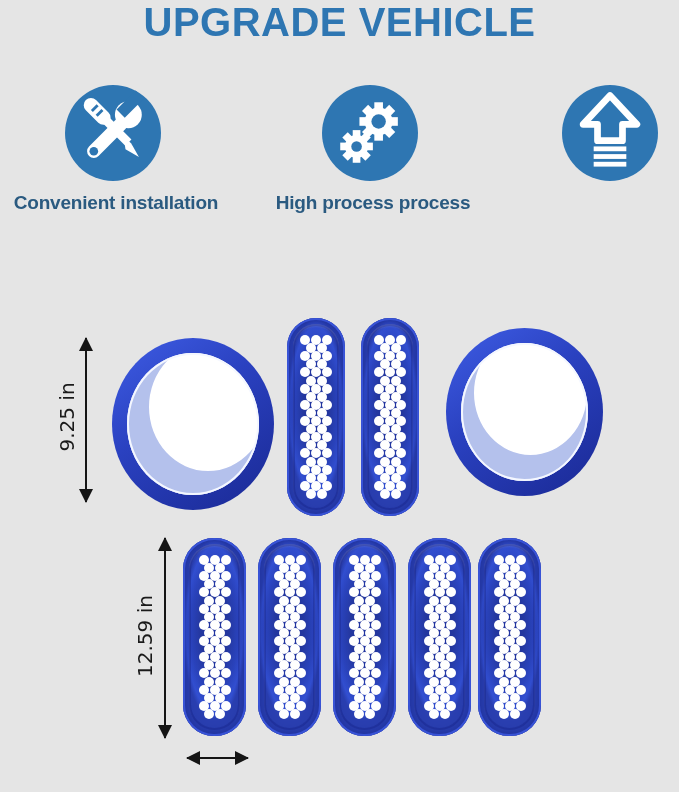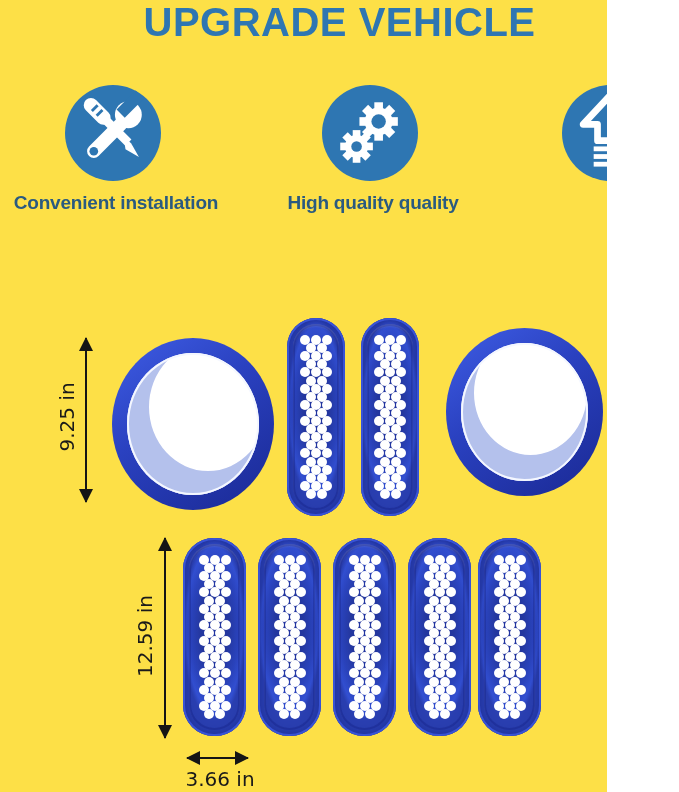--- a/index.html
+++ b/index.html
@@ -1,16 +1,16 @@
 <!DOCTYPE html>
 <html style="--accent: #2e76b2; --label: #2a5a80; --bevel: #b4c1ec; --dim: #151515;"><head>
 <meta charset="utf-8">
 <style>
   html,body{margin:0;padding:0;background:#fff;}
-  #canvas{position:relative;width:607px;height:792px;background:#fde047;overflow:hidden;
+  #canvas{position:relative;width:679px;height:792px;background:#e5e5e5;overflow:hidden;
           font-family:"Liberation Sans",sans-serif;}
 
   
   .title{position:absolute;left:0;top:0;width:679px;text-align:center;
          font-size:40px;font-weight:700;letter-spacing:.5px;color:var(--accent,#2e76b2);}
 
   
   .feat-circle{position:absolute;width:96px;height:96px;border-radius:50%;
                background:var(--accent,#2e76b2);}
   .feat-circle svg{position:absolute;inset:0;width:100%;height:100%;}
@@ -92,21 +92,21 @@
         <rect x="-4" y="-17" width="8" height="10" transform="rotate(135)"></rect>
         <rect x="-4" y="-17" width="8" height="10" transform="rotate(180)"></rect>
         <rect x="-4" y="-17" width="8" height="10" transform="rotate(225)"></rect>
         <rect x="-4" y="-17" width="8" height="10" transform="rotate(270)"></rect>
         <rect x="-4" y="-17" width="8" height="10" transform="rotate(315)"></rect>
         <circle r="12"></circle>
           <circle r="5.5" fill="#2e76b2"></circle>
       </g>
     </svg>
   </div>
-  <div class="feat-label" style="left:263px;width:220px;">High quality quality</div>
+  <div class="feat-label" style="left:263px;width:220px;">High process process</div>
 
   <div class="feat-circle" style="left:562px;top:85px;">
     <svg viewBox="0 0 100 100">
       <path d="M50 11 L78 41 L63 41 L63 58 L37 58 L37 41 L22 41 Z" fill="none" stroke="#fff" stroke-width="7" stroke-linejoin="round"></path>
       <rect x="33" y="64" width="34" height="5" fill="#fff"></rect>
       <rect x="33" y="72" width="34" height="5" fill="#fff"></rect>
       <rect x="33" y="80" width="34" height="5" fill="#fff"></rect>
     </svg>
   </div>
 
@@ -498,15 +498,14 @@
         <i style="left: 17.5px; top: 137.7px; width: 10px; height: 10px;"></i>
         <i style="left: 1px; top: 145.8px; width: 10px; height: 10px;"></i>
         <i style="left: 12px; top: 145.8px; width: 10px; height: 10px;"></i>
         <i style="left: 23px; top: 145.8px; width: 10px; height: 10px;"></i>
         <i style="left: 6.5px; top: 153.9px; width: 10px; height: 10px;"></i>
         <i style="left: 17.5px; top: 153.9px; width: 10px; height: 10px;"></i>
       </div>
   </div>
 
   <div class="harrow" style="left:187px;top:757px;width:61px;"></div>
-  <div class="dim-label" style="left:160px;top:766px;width:120px;">3.66 in</div>
 
 </div>
 
 </body></html>

